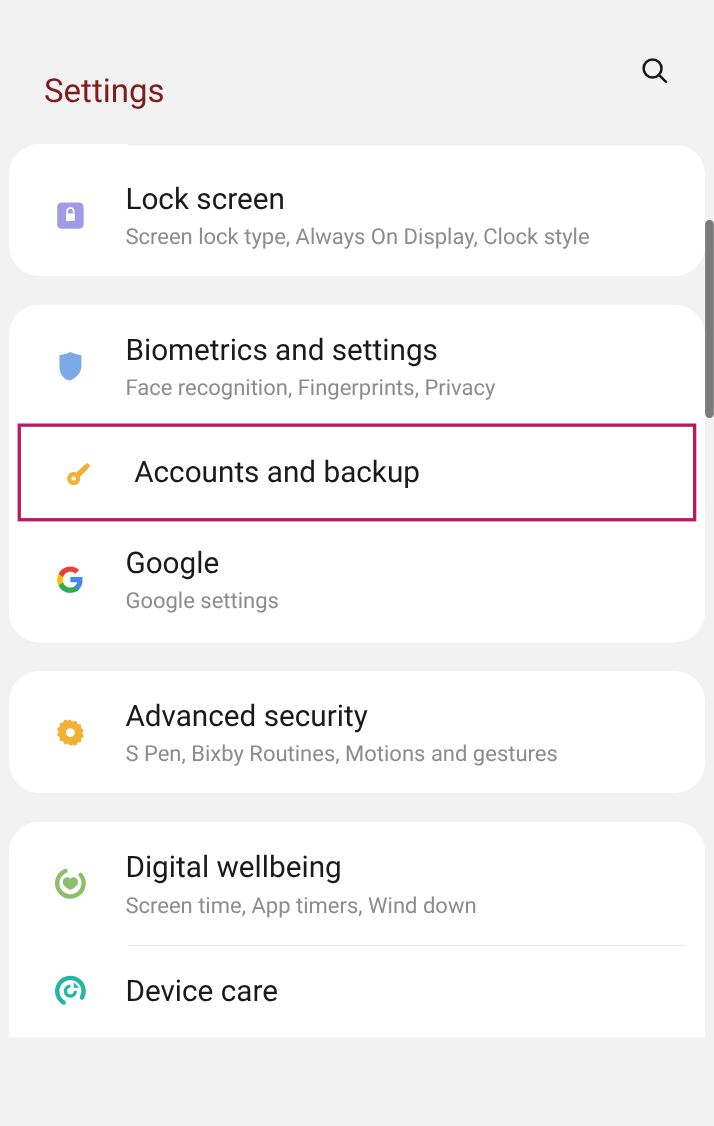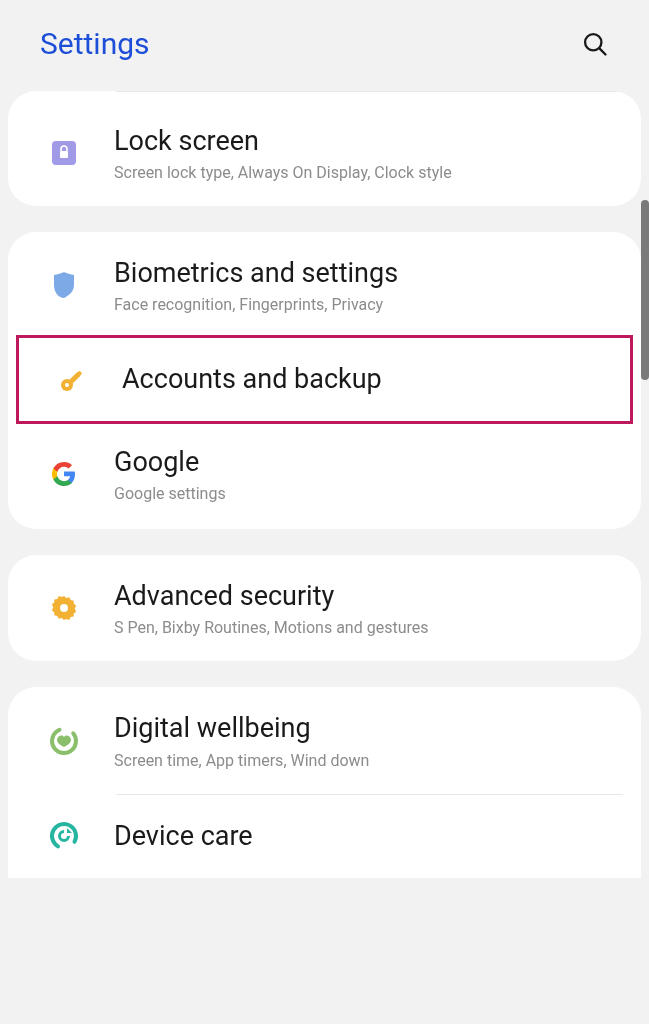--- a/index.html
+++ b/index.html
@@ -13,21 +13,22 @@
     }
     .header {
       display: flex;
       justify-content: space-between;
       align-items: center;
       padding: 26px 40px 30px 40px;
     }
     .header-title {
       font-size: 30px;
       font-weight: 400;
-      color: #1d4ed8;
+      color: #7f1d1d;
+      margin-top: 40px;
     }
     .search-icon {
       width: 28px;
       height: 28px;
       cursor: pointer;
     }
     .card {
       background: #ffffff;
       border-radius: 28px;
       margin: 0 8px 26px 8px;
@@ -63,21 +64,21 @@
       flex: 1;
       padding-left: 14px;
     }
     .item-title {
       font-size: 27px;
       color: #1a1a1a;
       font-weight: 400;
       line-height: 1.3;
     }
     .item-sub {
-      font-size: 16px;
+      font-size: 20px;
       color: #8c8c8c;
       font-weight: 400;
       margin-top: 4px;
     }
     .highlight {
       border: 3px solid #be185d;
       margin: -3px 8px -3px 8px;
       position: relative;
       z-index: 2;
     }

